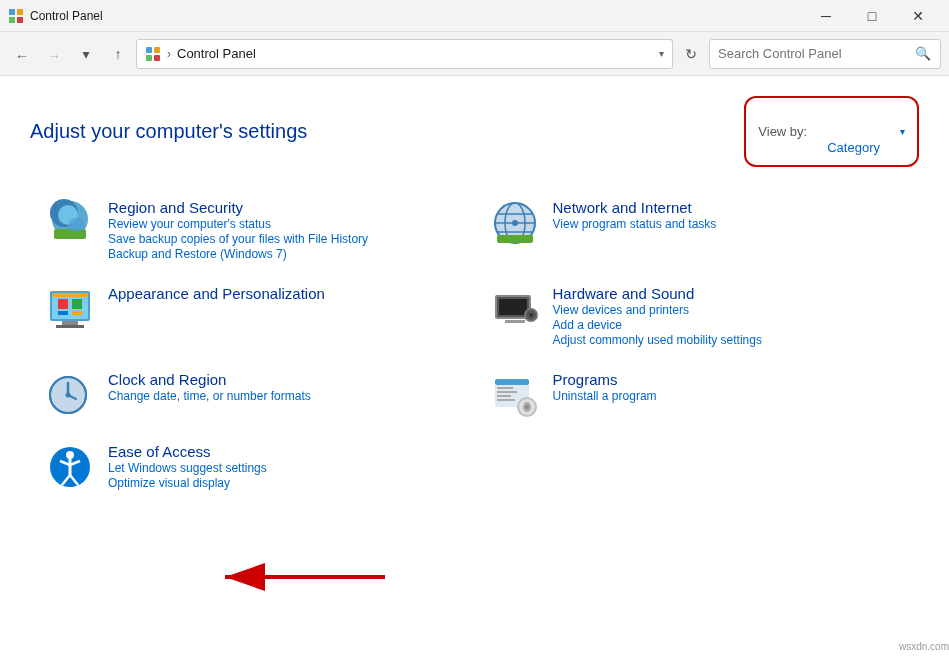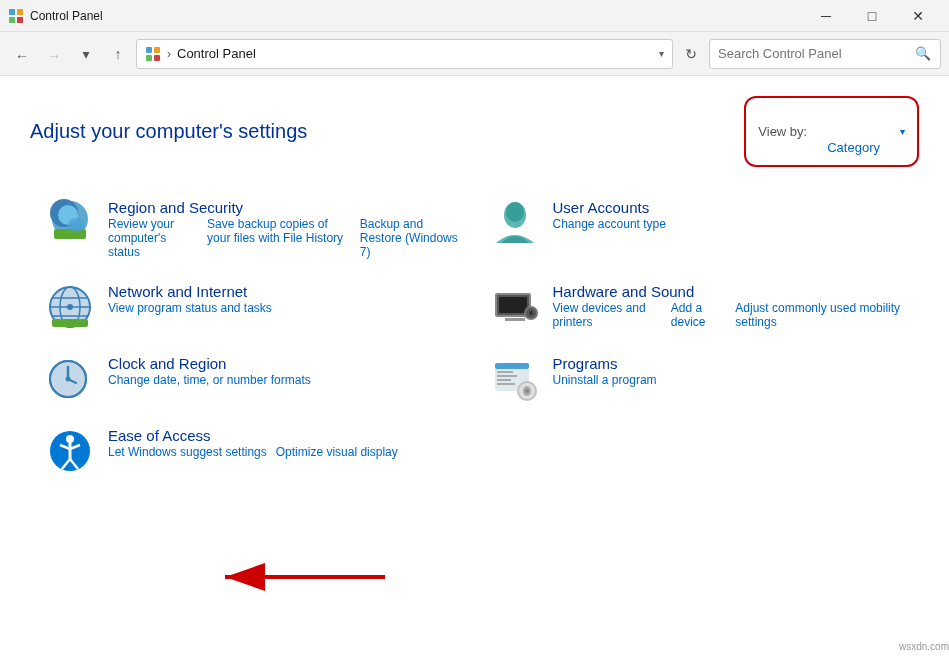--- a/index.html
+++ b/index.html
@@ -213,22 +213,22 @@
       font-size: 15px;
       color: #003399;
       font-weight: 400;
       margin-bottom: 3px;
       cursor: pointer;
       text-decoration: none;
     }
 
     .category-links {
       display: flex;
-      flex-direction: row;
-      gap: 9px;
+      flex-direction: column;
+      gap: 1px;
     }
 
     .category-link {
       font-size: 12px;
       color: #0066cc;
       cursor: pointer;
       text-decoration: none;
     }
 
     
@@ -317,36 +317,20 @@
       <div class="category-content">
         <a class="category-title">Region and Security</a>
         <div class="category-links">
           <a class="category-link">Review your computer's status</a>
           <a class="category-link">Save backup copies of your files with File History</a>
           <a class="category-link">Backup and Restore (Windows 7)</a>
         </div>
       </div>
     </div>
 
-    <div class="category-item">
-      <div class="category-icon">
-        <svg width="48" height="48" viewBox="0 0 48 48">
-          <ellipse cx="24" cy="16" rx="11" ry="13" fill="#5cb8b2"></ellipse>
-          <ellipse cx="24" cy="13" rx="9" ry="10" fill="#3a9e98"></ellipse>
-          <path d="M5 44 Q24 28 43 44" fill="#5cb8b2"></path>
-          <path d="M10 44 Q24 30 38 44" fill="#3a9e98"></path>
-        </svg>
-      </div>
-      <div class="category-content">
-        <a class="category-title">User Accounts</a>
-        <div class="category-links">
-          <a class="category-link">Change account type</a>
-        </div>
-      </div>
-    </div>
 
     <div class="category-item">
       <div class="category-icon">
         <svg width="48" height="48" viewBox="0 0 48 48">
           <circle cx="24" cy="24" r="20" fill="#3a7fb5" opacity="0.3"></circle>
           <circle cx="24" cy="24" r="20" fill="none" stroke="#3a7fb5" stroke-width="2"></circle>
           <ellipse cx="24" cy="24" rx="10" ry="20" fill="none" stroke="#3a7fb5" stroke-width="1.5"></ellipse>
           <line x1="4" y1="24" x2="44" y2="24" stroke="#3a7fb5" stroke-width="1.5"></line>
           <line x1="7" y1="15" x2="41" y2="15" stroke="#3a7fb5" stroke-width="1.5"></line>
           <line x1="7" y1="33" x2="41" y2="33" stroke="#3a7fb5" stroke-width="1.5"></line>
@@ -355,20 +339,40 @@
         </svg>
       </div>
       <div class="category-content">
         <a class="category-title">Network and Internet</a>
         <div class="category-links">
           <a class="category-link">View program status and tasks</a>
         </div>
       </div>
     </div>
 
+    <div class="category-item">
+      <div class="category-icon">
+        <svg width="48" height="48" viewBox="0 0 48 48">
+          <rect x="4" y="6" width="40" height="30" rx="2" fill="#4a9fd4"></rect>
+          <rect x="6" y="8" width="36" height="26" rx="1" fill="#7ecfef"></rect>
+          <rect x="6" y="8" width="36" height="4" rx="1" fill="#f5a623"></rect>
+          <rect x="16" y="36" width="16" height="4" fill="#888"></rect>
+          <rect x="10" y="40" width="28" height="3" fill="#666"></rect>
+          <rect x="12" y="14" width="10" height="10" fill="#e8363d"></rect>
+          <rect x="26" y="14" width="10" height="10" fill="#28a745"></rect>
+          <rect x="12" y="26" width="10" height="4" fill="#0078d4"></rect>
+          <rect x="26" y="26" width="10" height="4" fill="#ffa500"></rect>
+        </svg>
+      </div>
+      <div class="category-content">
+        <a class="category-title">Appearance and Personalization</a>
+        <div class="category-links">
+        </div>
+      </div>
+    </div>
 
     <div class="category-item">
       <div class="category-icon">
         <svg width="48" height="48" viewBox="0 0 48 48">
           <rect x="4" y="10" width="36" height="24" rx="2" fill="#888"></rect>
           <rect x="6" y="12" width="32" height="20" rx="1" fill="#555"></rect>
           <rect x="8" y="14" width="28" height="16" rx="1" fill="#222"></rect>
           <circle cx="40" cy="30" r="7" fill="#777"></circle>
           <circle cx="40" cy="30" r="5" fill="#555"></circle>
           <circle cx="40" cy="30" r="2" fill="#333"></circle>

